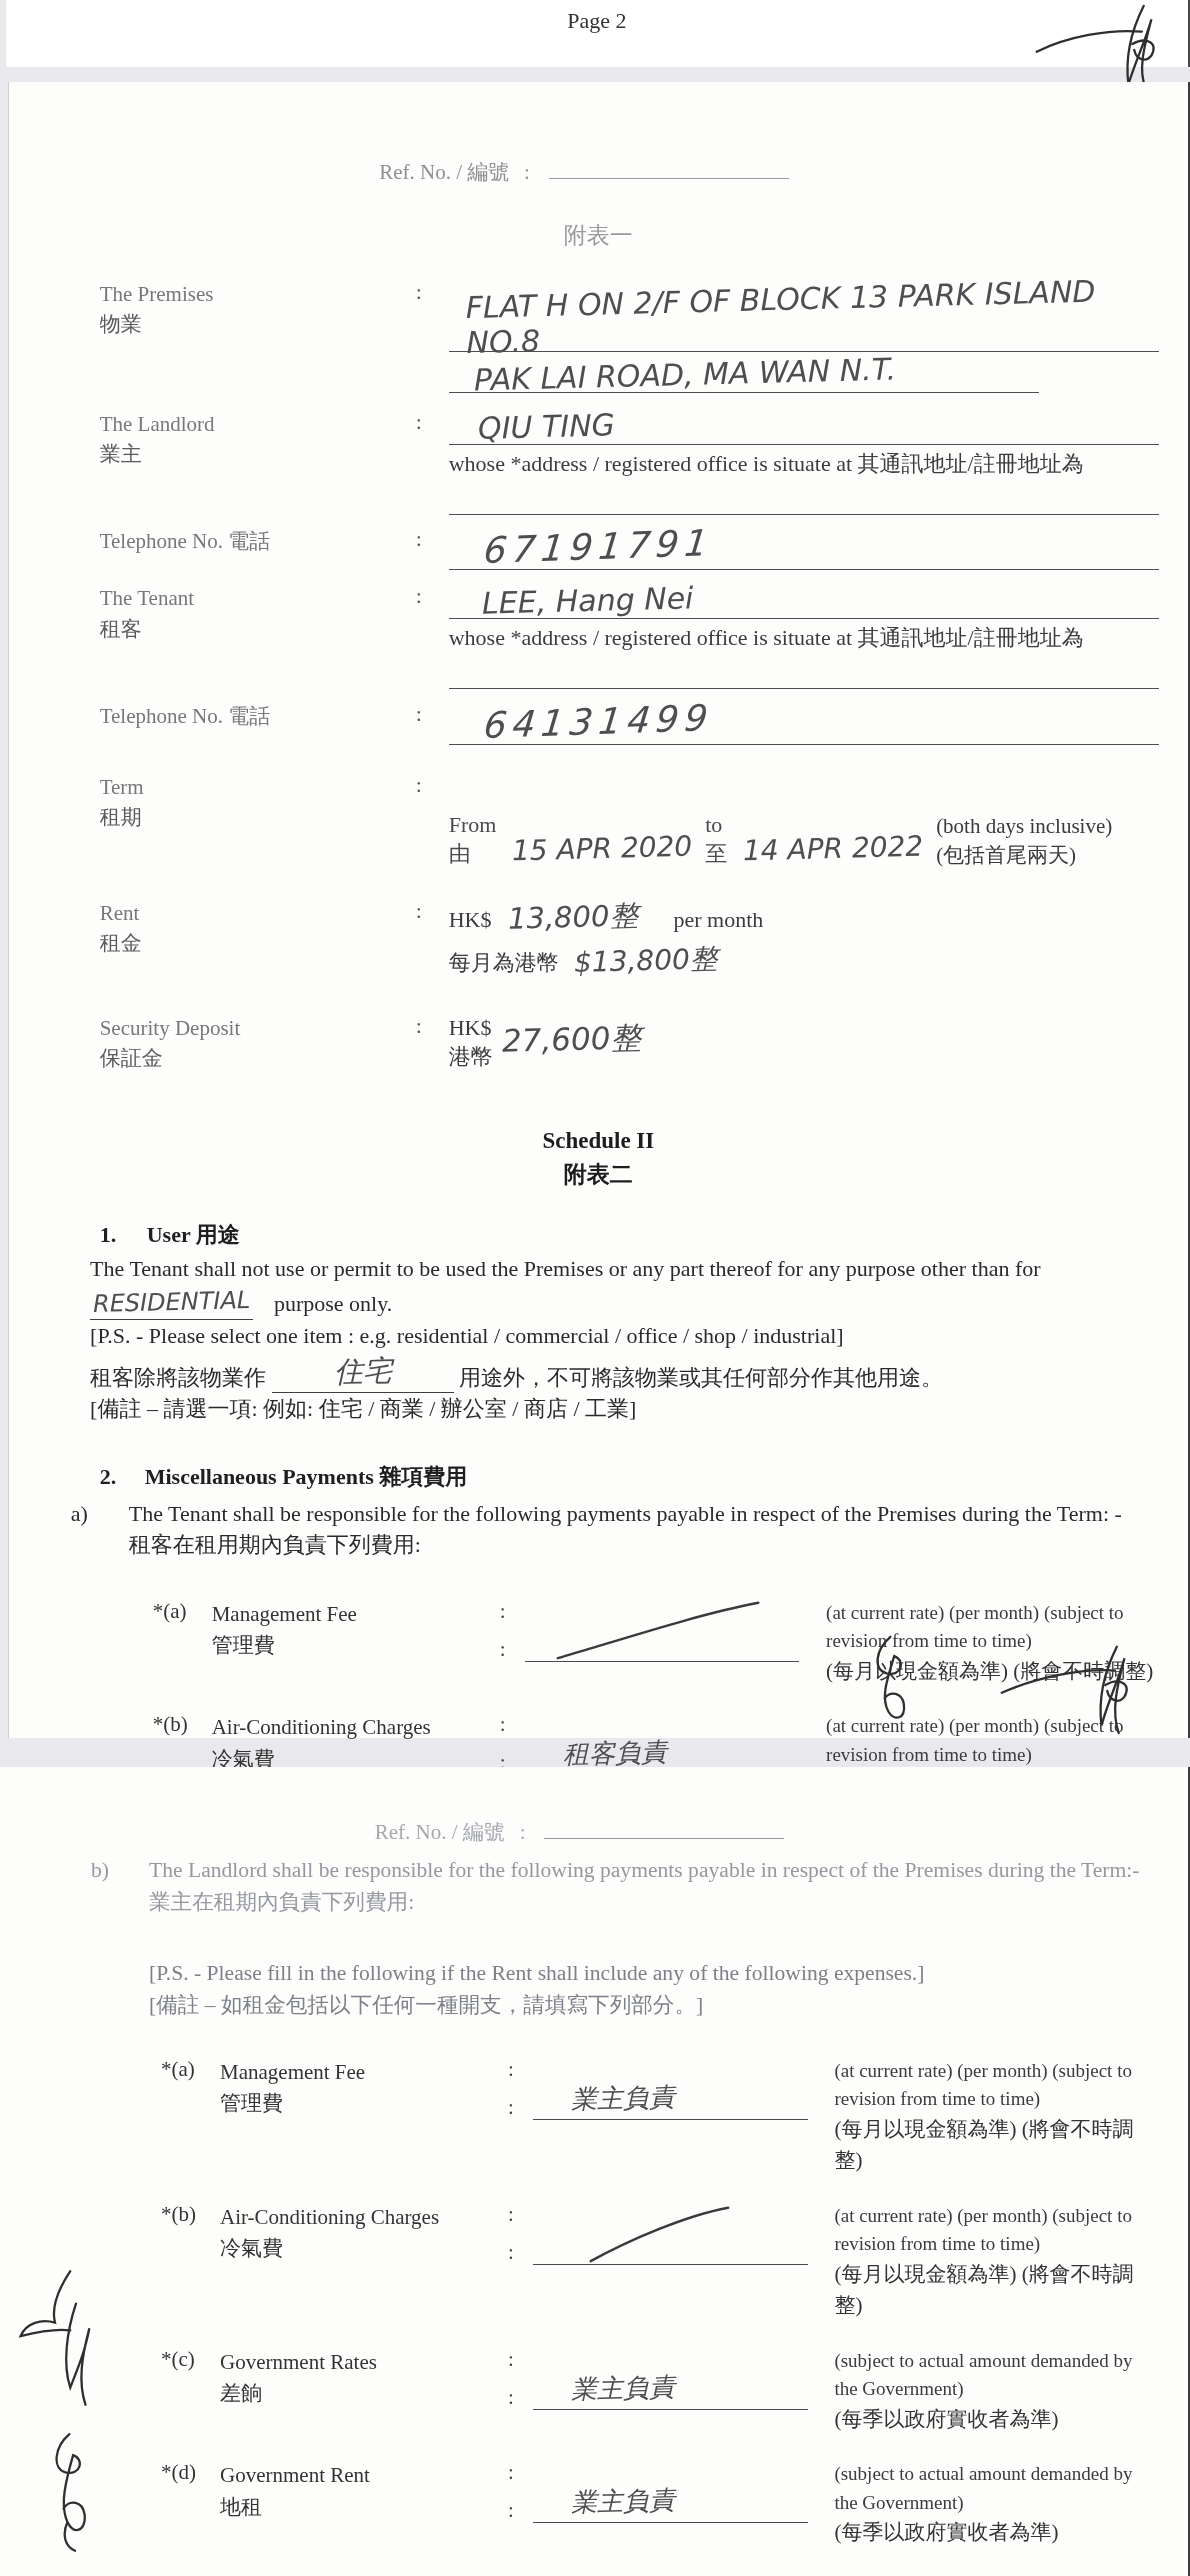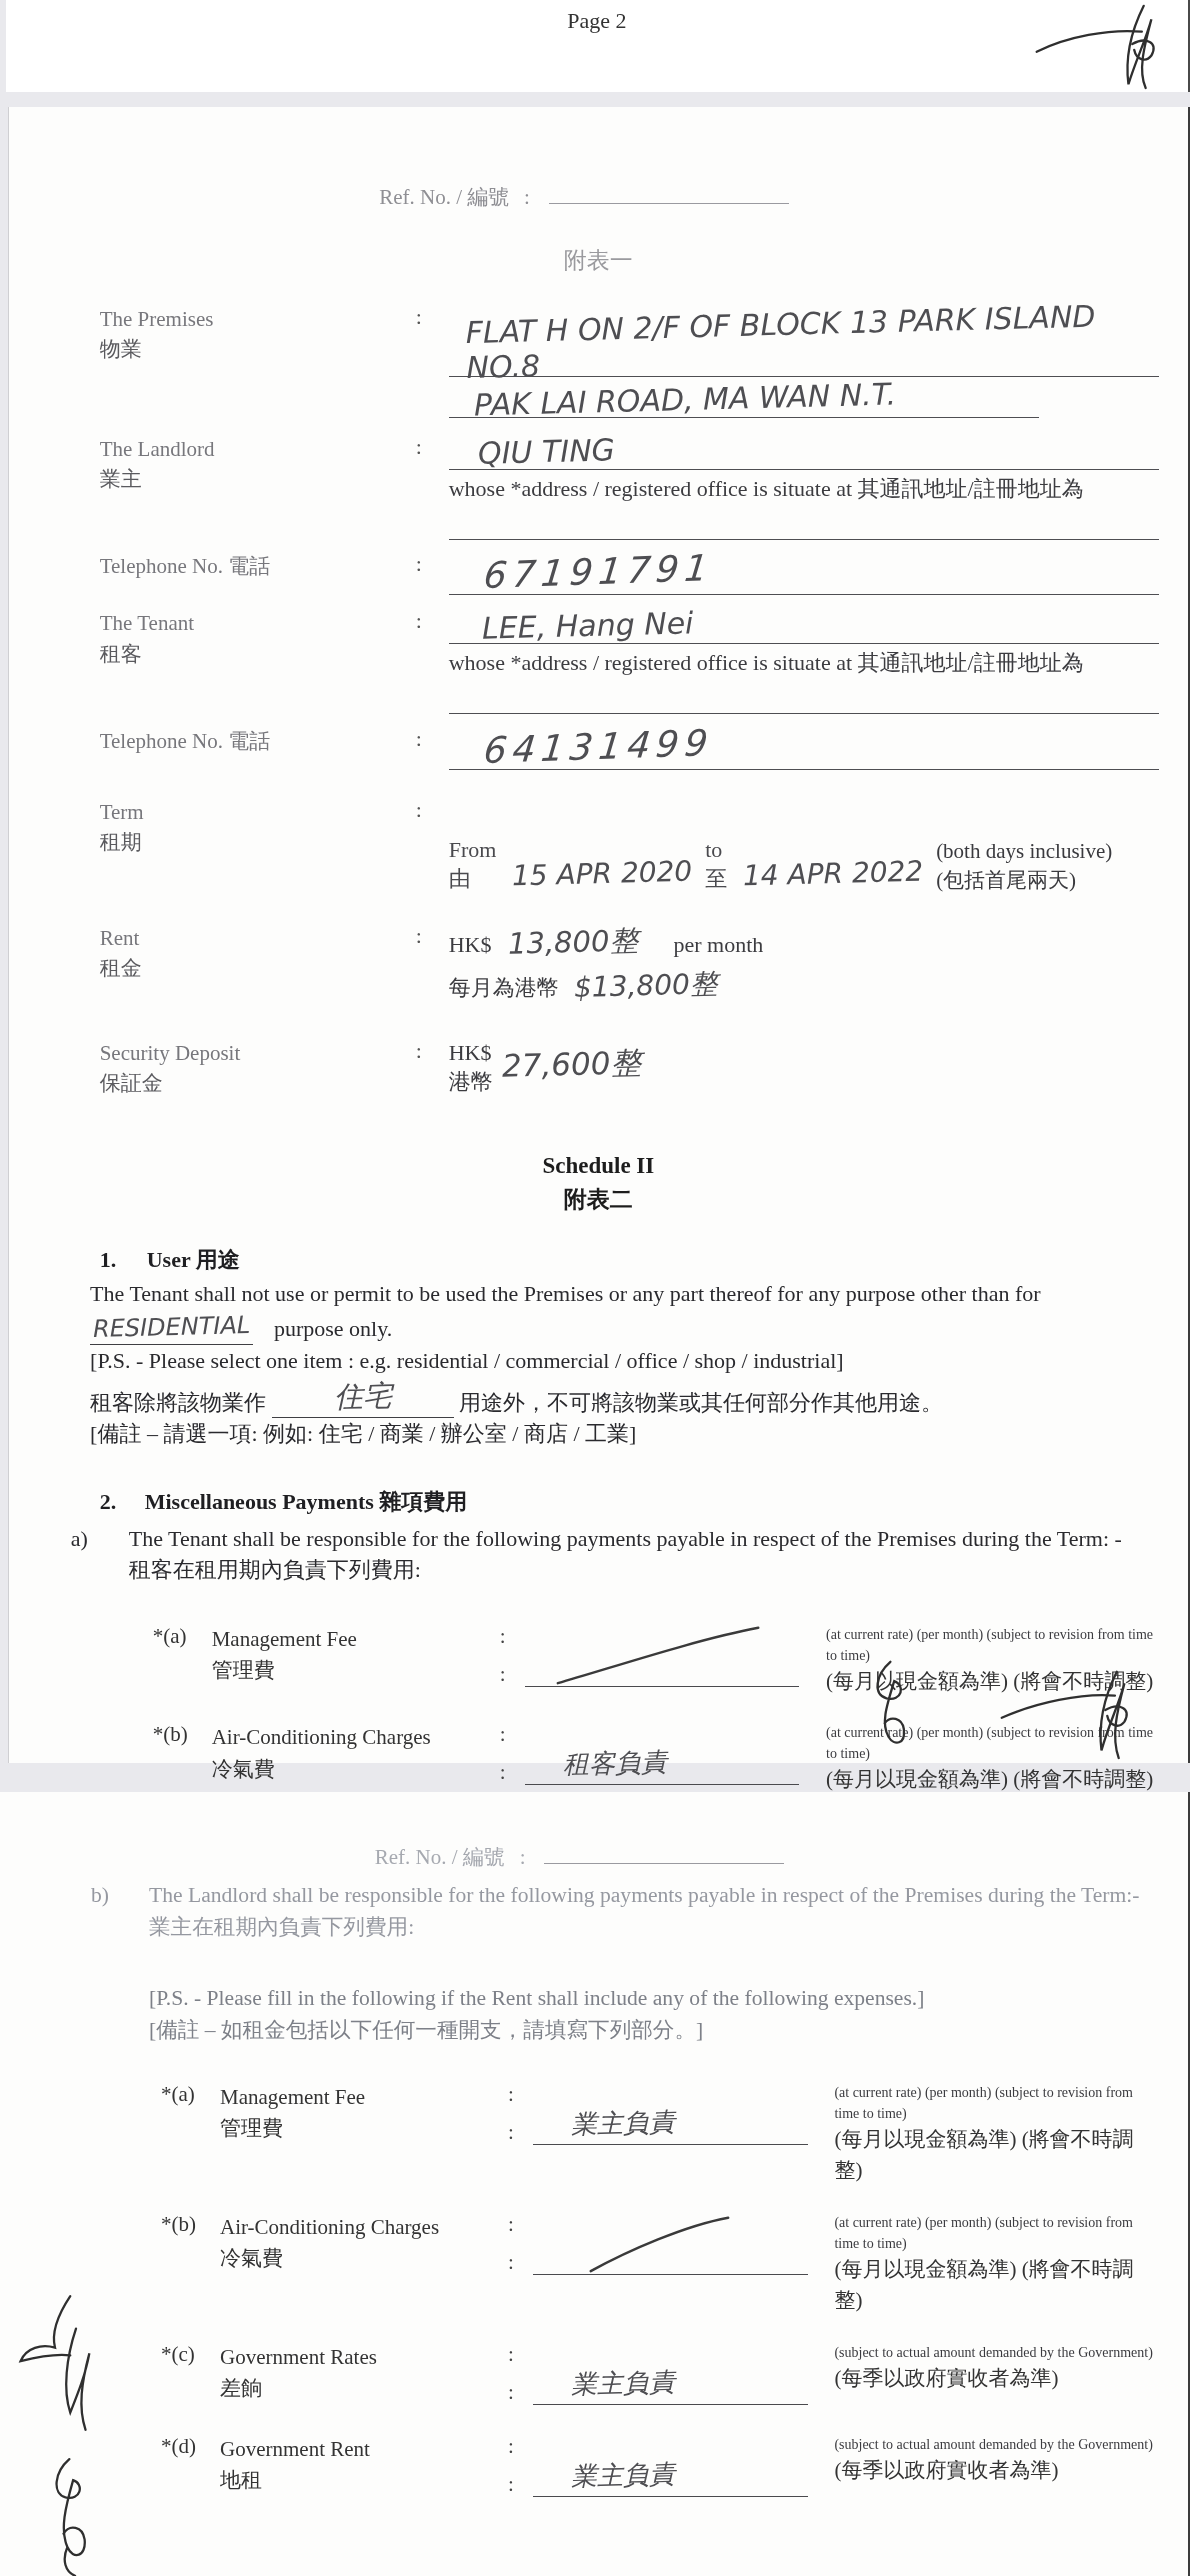--- a/index.html
+++ b/index.html
@@ -1,20 +1,20 @@
 <!DOCTYPE html>
 <html><head>
 <meta charset="utf-8">
 <style>
   html,body{margin:0;padding:0;}
   body{width:1190px;height:2576px;background:#e9e9ed;font-family:"Liberation Serif",serif;color:#222;}
   #screen{position:relative;width:1190px;height:2576px;overflow:hidden;background:#e9e9ed;}
 
   .sheet{position:relative;background:#fdfdfc;border-right:2.9px solid #3c3c3c;border-left:1px solid #cfcfd2;box-sizing:border-box;}
-  .prev-page{position:relative;margin:0 0 0 5.8px;height:92px;background:#ffffff;border-right:2.9px solid #4a4a4a;box-sizing:border-box;}
+  .prev-page{position:relative;margin:0 0 0 5.8px;height:67px;background:#ffffff;border-right:2.9px solid #4a4a4a;box-sizing:border-box;}
   .gap{height:15.3px;}
   .gap2{height:29px;}
 
   .center{text-align:center;}
   .pagenum{font-size:22px;color:#333;padding-top:7.7px;}
 
   .sig{position:absolute;}
   .sig svg{display:block;}
   .sig path{fill:none;stroke:#2f2f2f;stroke-width:2.4;stroke-linecap:round;}
 
@@ -49,21 +49,21 @@
   .item{display:flex;margin:25px 29px 0 144px;}
   .item .ino{flex:0 0 59px;font-size:21px;color:#333;}
   .item .ilab{flex:0 0 288px;font-size:21px;color:#333;line-height:1.5;}
   .item .icol{flex:0 0 25px;font-size:21px;color:#444;display:flex;flex-direction:column;justify-content:space-between;height:63px;}
   .item .ival{flex:0 0 288px;position:relative;height:67px;margin-right:13.4px;}
   .item .ival .vline{position:absolute;left:0;right:13.4px;bottom:3.8px;border-bottom:1.9px solid #4a4a4e;}
   .item .ival .hw{position:absolute;left:38px;bottom:7.7px;font-size:26px;}
   .item .ival svg{position:absolute;left:19px;bottom:3.8px;}
   .item .ival path{fill:none;stroke:#3a3a3a;stroke-width:2.6;stroke-linecap:round;}
   .item .inotes{flex:1;line-height:1.5;}
-  .item .inotes .nen{font-size:14px;color:#3b3b3f;}
+  .item .inotes .nen{font-size:19px;color:#3b3b3f;}
   .item .inotes .nzh{font-size:21px;color:#333;}
 
   
   .sheet2{margin-left:0;height:863px;border-left:none;}
   .faded{color:#9598a0 !important;}
   .vfaded{color:#a6a9b0 !important;}
   .b-row{display:flex;margin:7.7px 29px 0 91px;font-size:21.6px;line-height:1.5;}
   .b-no{flex:0 0 58px;}
   .ps-block{margin:38px 29px 0 149px;font-size:21.6px;color:#7d8088;line-height:1.5;}
   .fill{display:inline-block;border-bottom:1.9px solid #3f3f43;text-align:center;vertical-align:bottom;}

